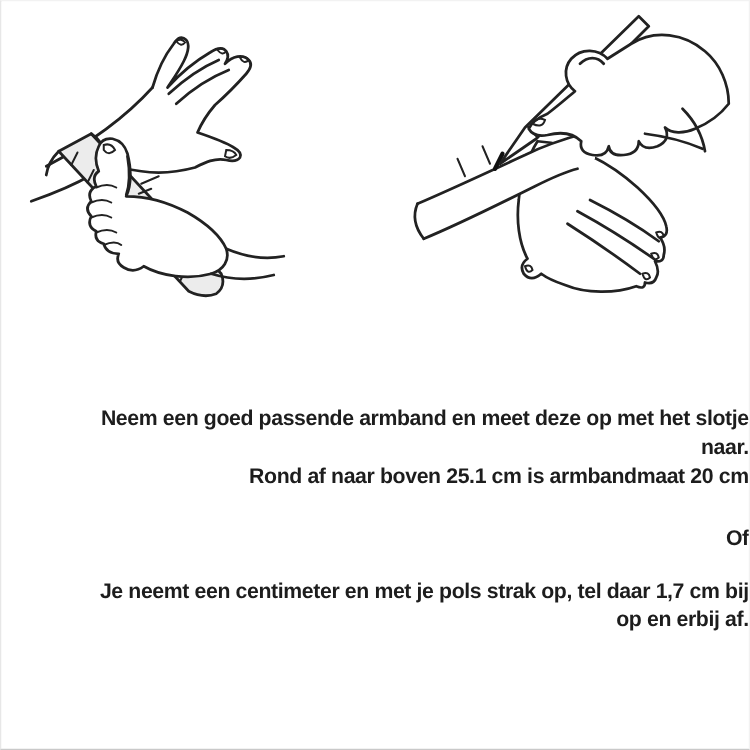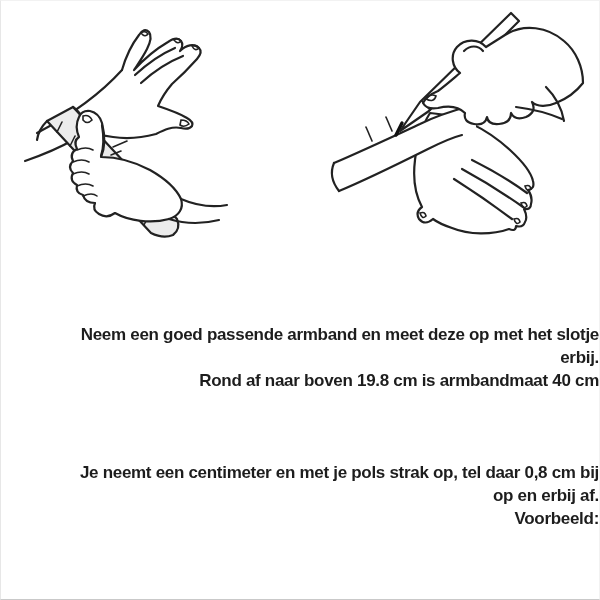--- a/index.html
+++ b/index.html
@@ -126,24 +126,24 @@
       C 120,78 128,71 134,66 C 126,60 124,48 131,40
       C 139,31 153,32 160,40 L 179,28 Z"></path>
     <path class="ink" d="M 138,44 C 144,38 152,38 157,44"></path>
     <path class="tick" d="M 100,92 Q 104,86 110,89 Q 108,96 100,92 Z"></path>
     <path class="ink" d="M 220,80 C 230,90 236,102 238,114"></path>
     <path class="ink" d="M 190,100 C 206,102 222,106 236,112"></path>
   </svg>
 
   <div class="txt block1">
     <div class="line">Neem een goed passende armband en meet deze op met het slotje</div>
-    <div class="line">erbij.</div>
-    <div class="line">Rond af naar boven 19.8 cm is armbandmaat 40 cm</div>
+    <div class="line">naar.</div>
+    <div class="line">Rond af naar boven 25.1 cm is armbandmaat 20 cm</div>
   </div>
 
+  <div class="txt of">Of</div>
 
   <div class="txt block2">
-    <div class="line">Je neemt een centimeter en met je pols strak op, tel daar 0,8 cm bij</div>
+    <div class="line">Je neemt een centimeter en met je pols strak op, tel daar 1,7 cm bij</div>
     <div class="line">op en erbij af.</div>
-    <div class="line">Voorbeeld:</div>
   </div>
 
 </div>
 
 </body></html>

